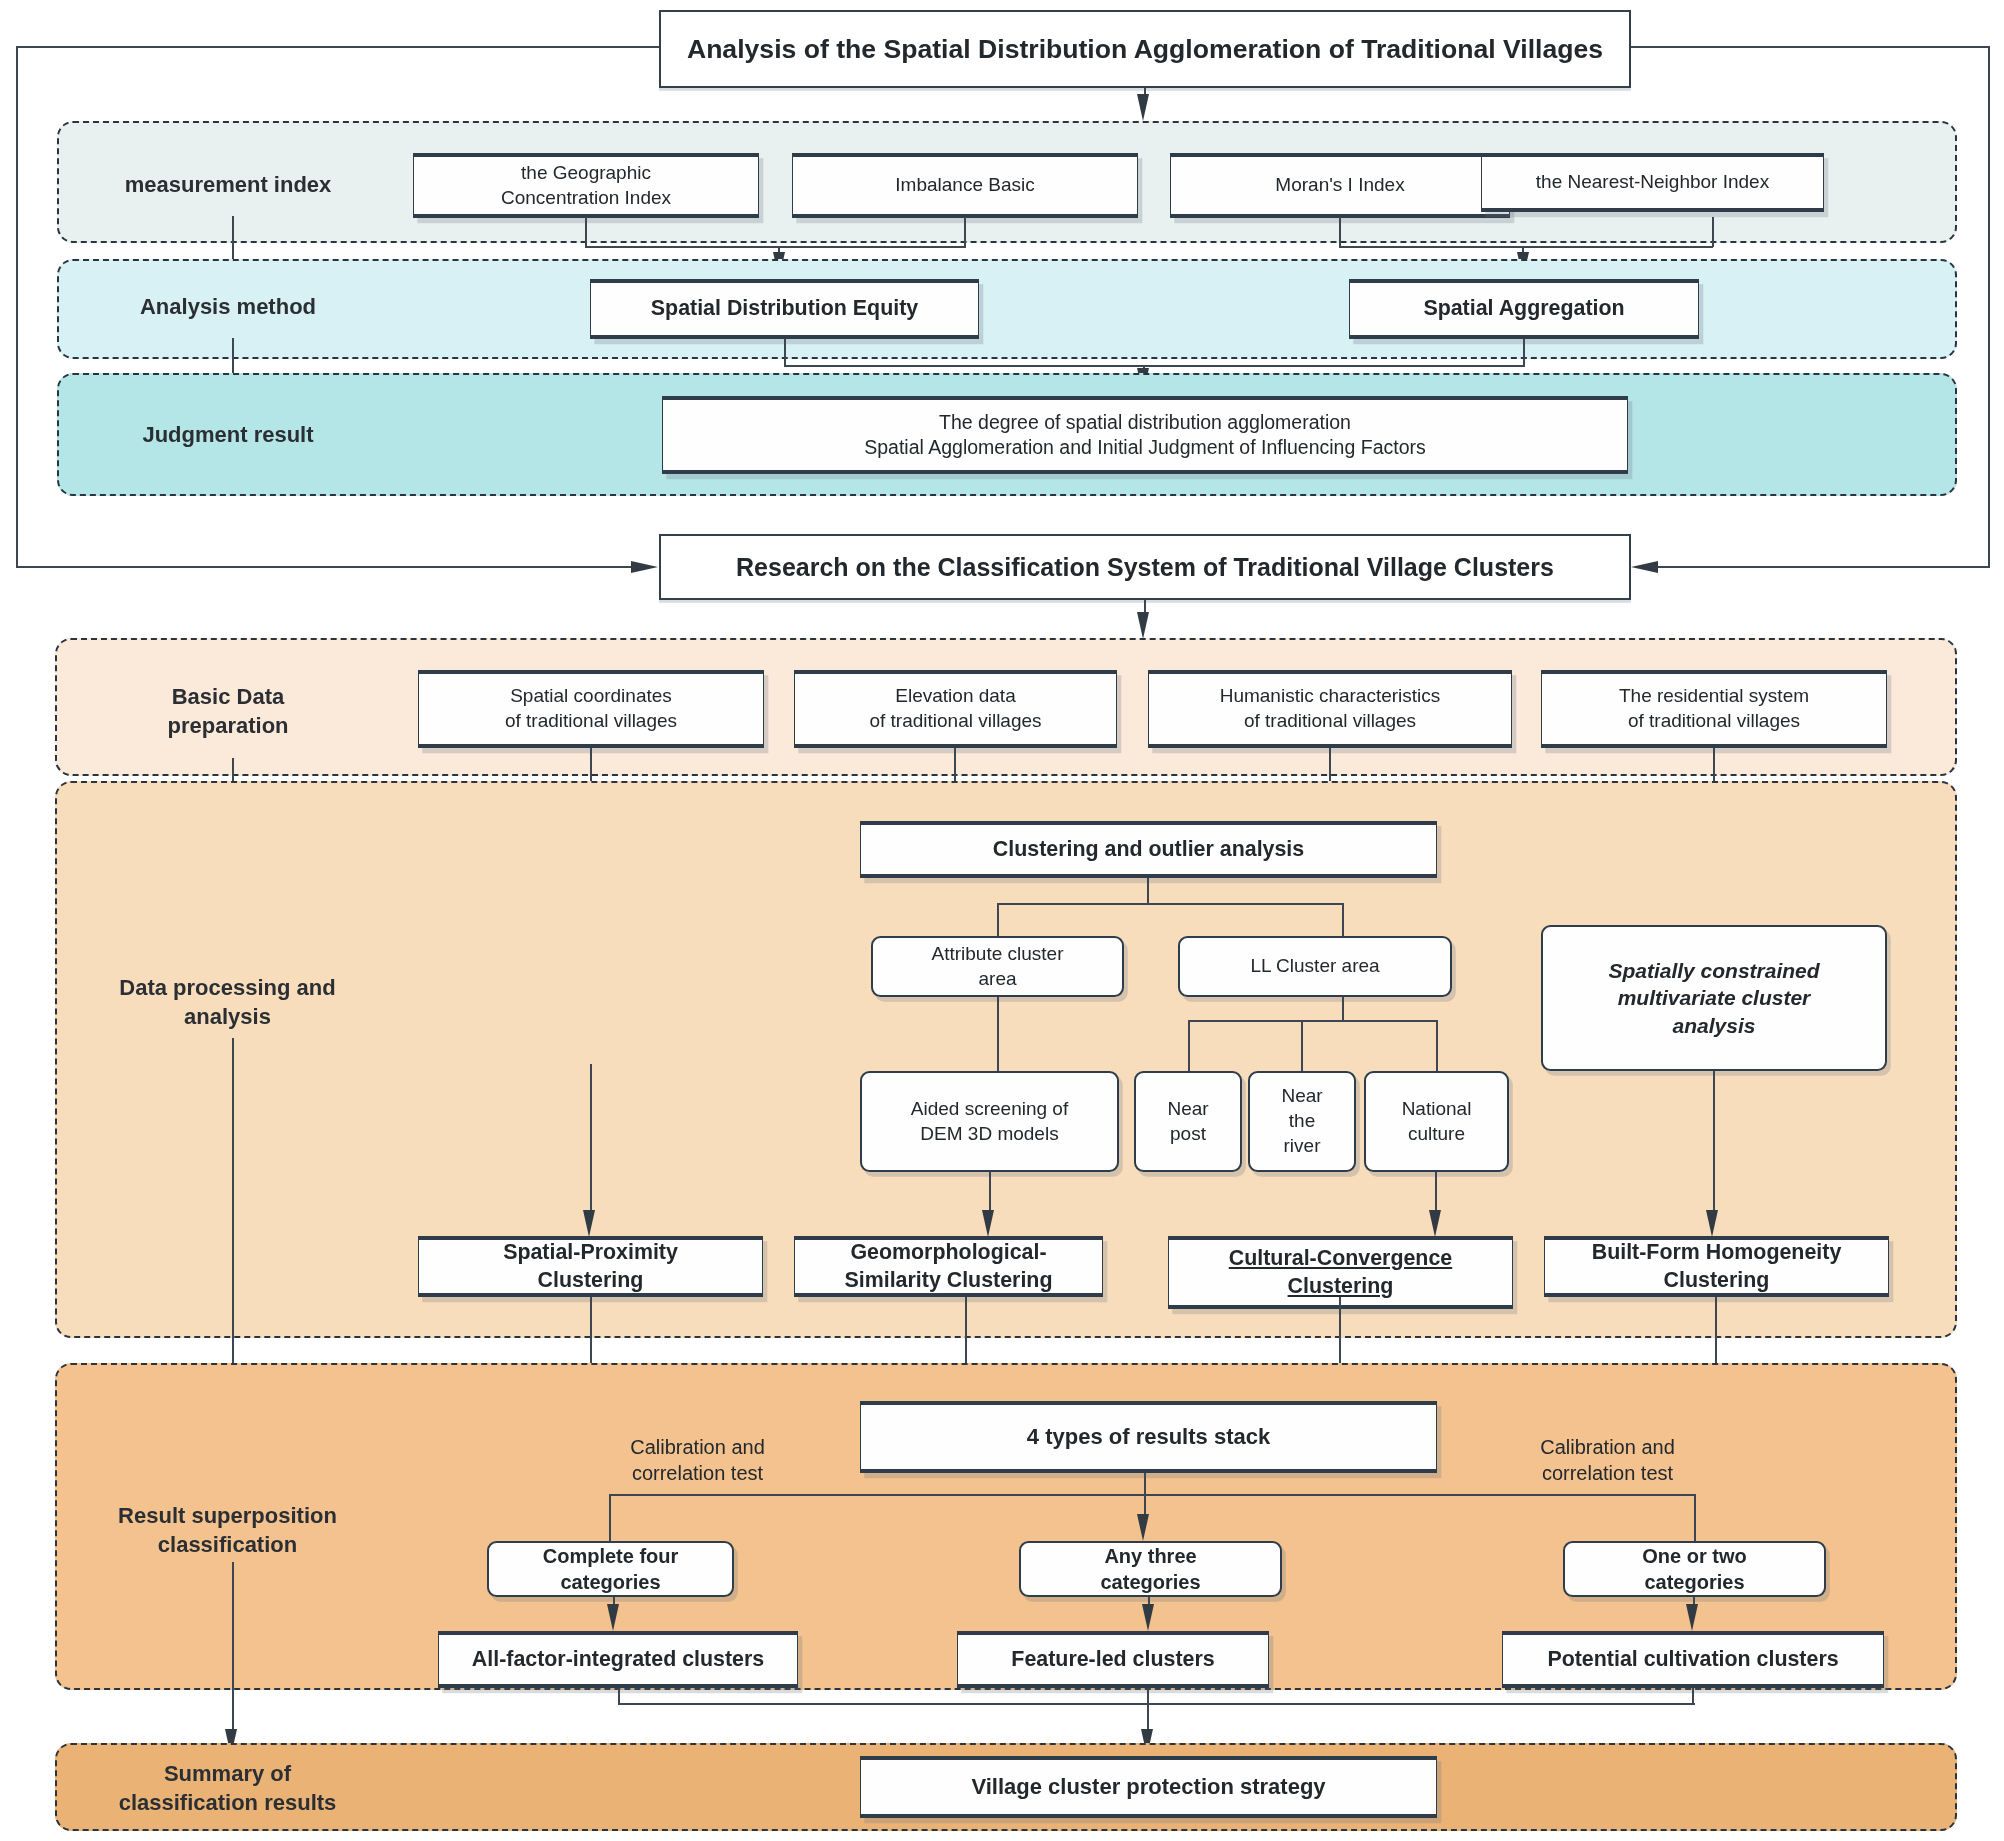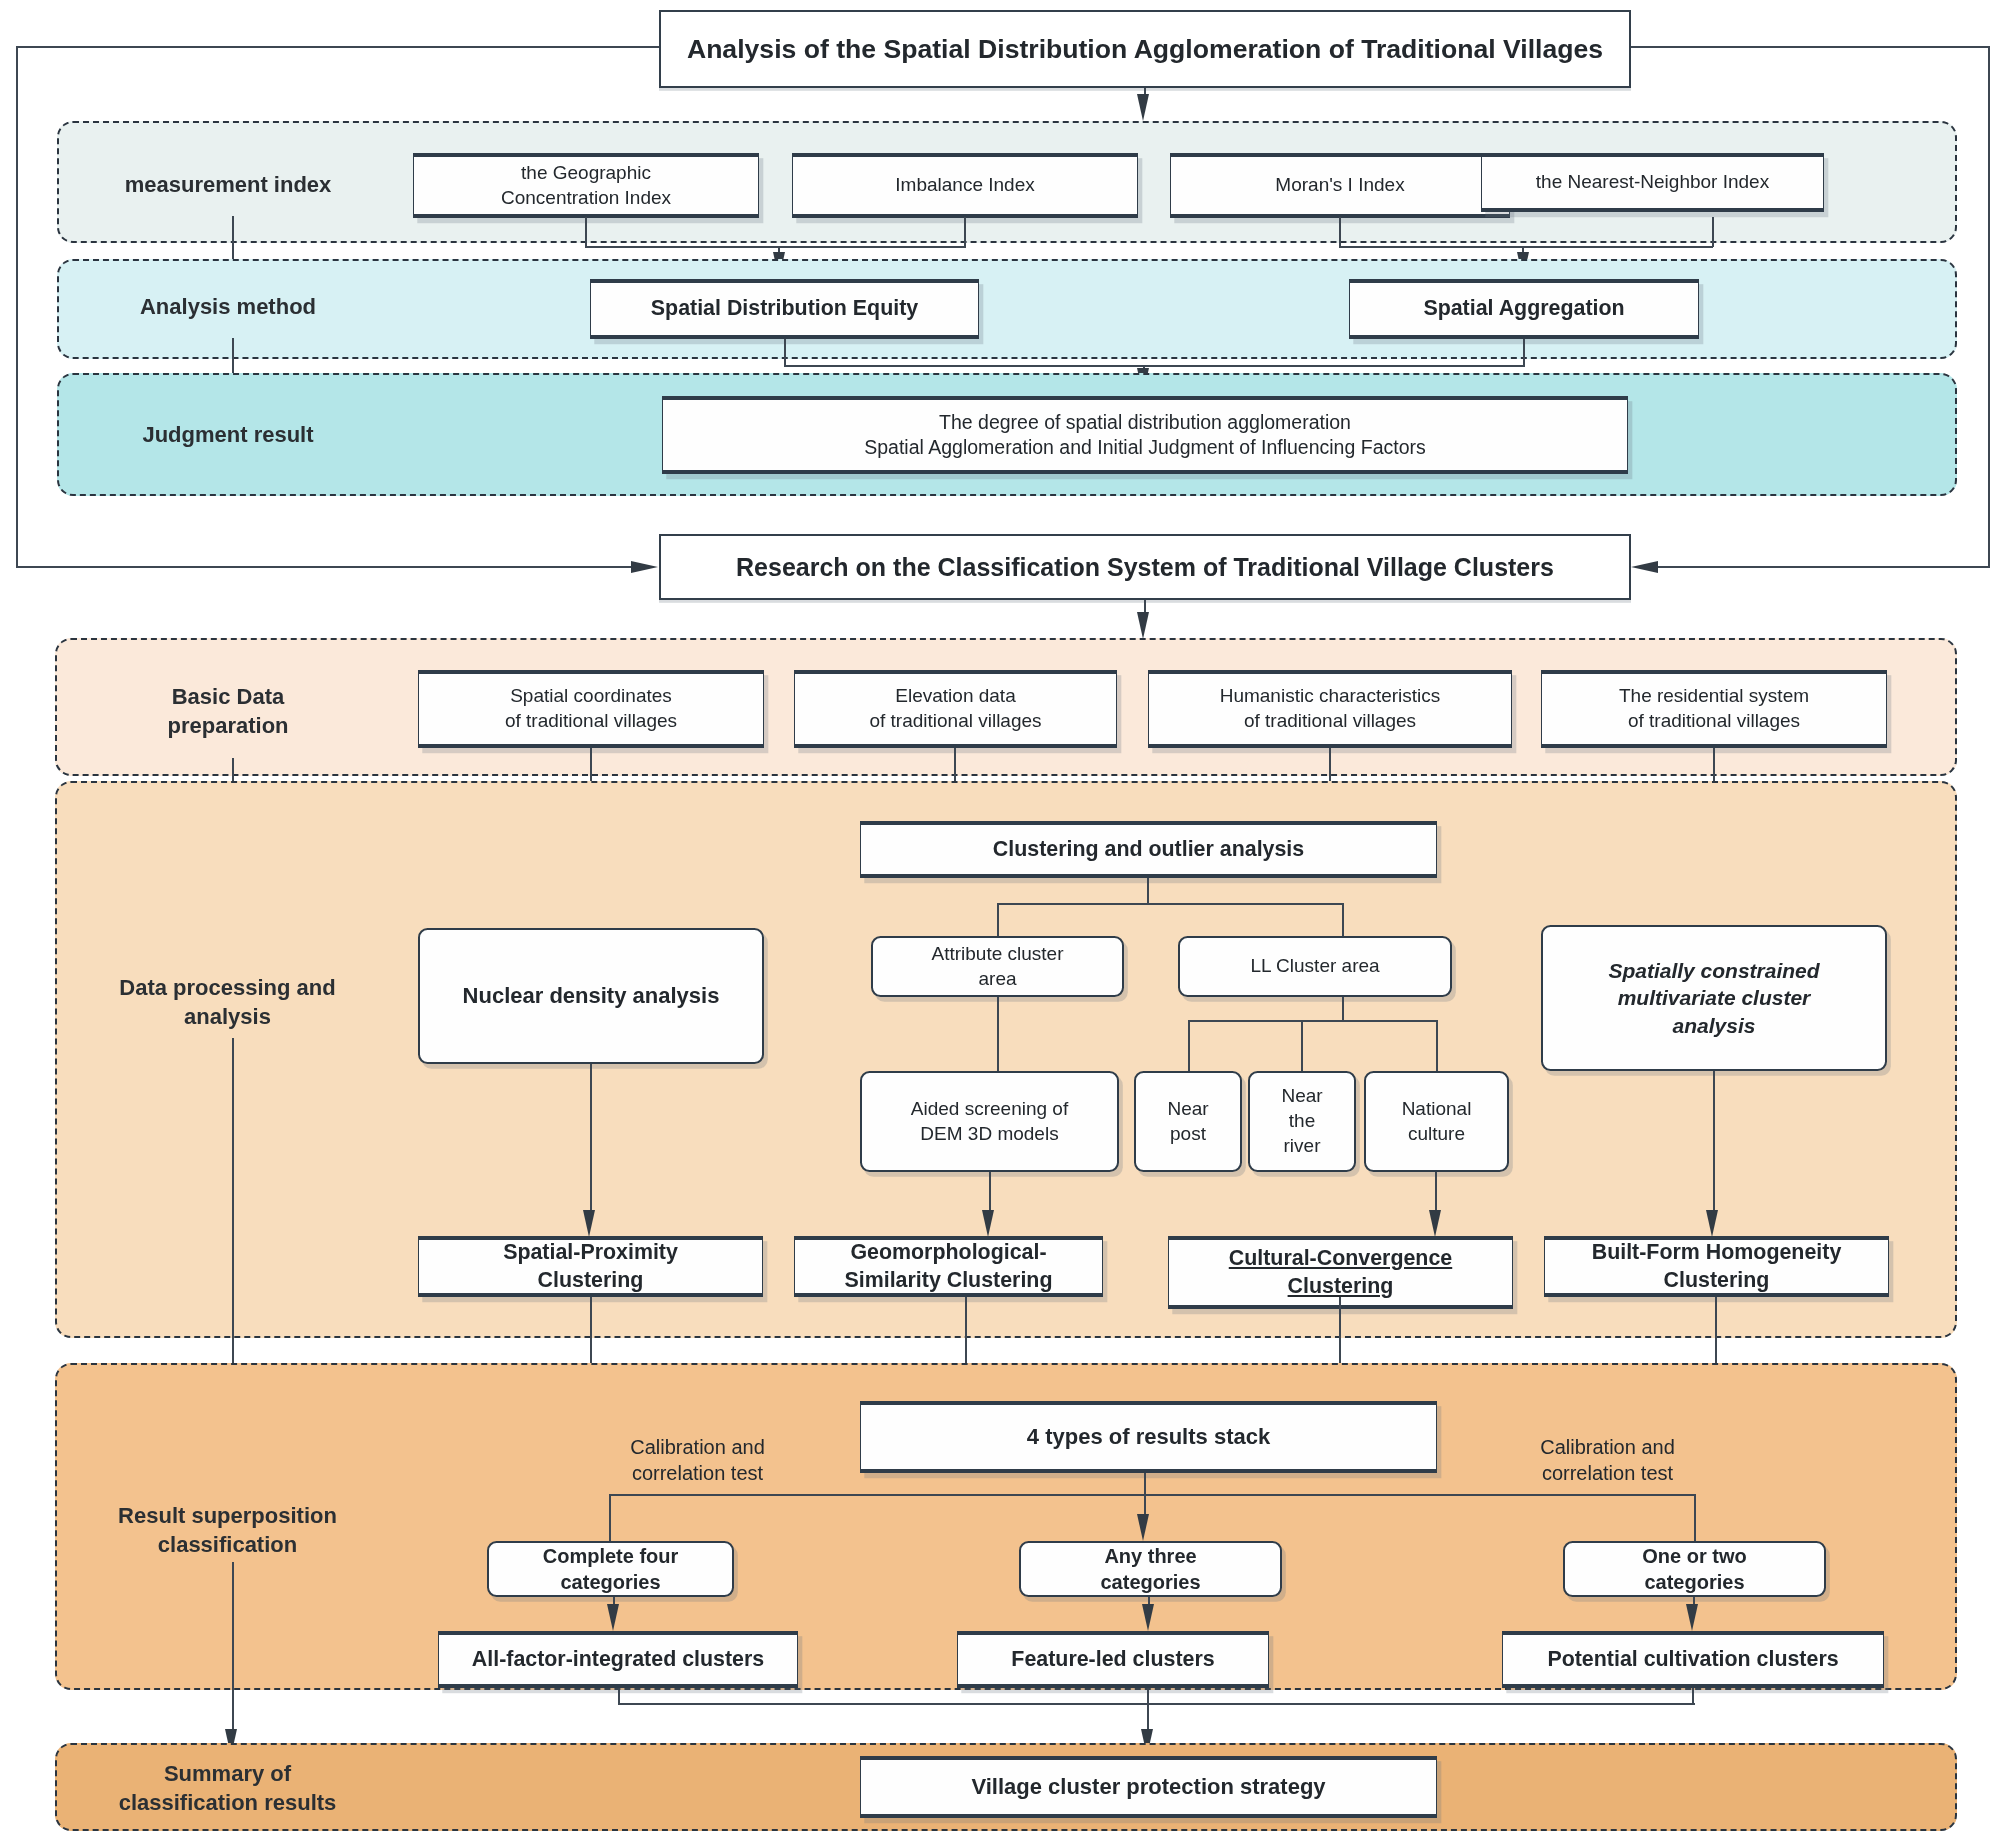--- a/index.html
+++ b/index.html
@@ -40,21 +40,21 @@
   <div class="al" style="left:1631px;top:561px;"></div>
 
   <div class="title" style="left:659px;top:10.4px;width:972px;height:78px;">Analysis of the Spatial Distribution Agglomeration of Traditional Villages</div>
   <div class="vl" style="left:1144px;top:88px;height:14.2px;"></div>
   <div class="ad" style="left:1137px;top:94px;"></div>
 
   <div class="band" style="left:57px;top:121px;width:1900px;height:122px;background:#e9f1f0;"></div>
   <div class="blabel" style="left:76px;top:157px;width:304px;height:57px;">measurement index</div>
   <div class="box" style="left:413px;top:153px;width:346px;height:65px;font-size:19px;">the Geographic
 Concentration Index</div>
-  <div class="box" style="left:792px;top:153px;width:346px;height:65px;font-size:19px;">Imbalance Index</div>
+  <div class="box" style="left:792px;top:153px;width:346px;height:65px;font-size:19px;">Imbalance Basic</div>
   <div class="box" style="left:1170px;top:153px;width:340px;height:65px;font-size:19px;">Moran's I Index</div>
   <div class="box" style="left:1481px;top:153px;width:343px;height:59px;font-size:19px;">the  Nearest-Neighbor Index</div>
 
   <div class="vl" style="left:585px;top:217px;height:30px;"></div>
   <div class="vl" style="left:964px;top:217px;height:30px;"></div>
   <div class="hl" style="left:585px;top:246px;width:381px;"></div>
   <div class="vl" style="left:778px;top:248px;height:6.6px;"></div>
   <div class="ad" style="left:773px;top:252px;"></div>
   <div class="vl" style="left:1339px;top:217px;height:30px;"></div>
   <div class="vl" style="left:1712px;top:217px;height:30px;"></div>
@@ -115,21 +115,20 @@
 
   <div class="box bold" style="left:860px;top:821px;width:577px;height:57px;font-size:21.4px;">Clustering and outlier analysis</div>
   <div class="vl" style="left:1147px;top:878px;height:27px;"></div>
   <div class="hl" style="left:997px;top:903px;width:347px;"></div>
   <div class="vl" style="left:997px;top:903px;height:33px;"></div>
   <div class="vl" style="left:1342px;top:903px;height:33px;"></div>
 
   <div class="rbox" style="left:871px;top:936px;width:253px;height:61px;font-size:19px;">Attribute cluster
 area</div>
   <div class="rbox" style="left:1178px;top:936px;width:274px;height:61px;font-size:19px;">LL Cluster area</div>
-  <div class="rbox bold" style="left:418px;top:928px;width:346px;height:136px;font-size:22px;">Nuclear density analysis</div>
   <div class="rbox bold" style="left:1541px;top:925px;width:346px;height:146px;font-size:21px;font-style:italic;">Spatially constrained
 multivariate cluster
 analysis</div>
 
   <div class="vl" style="left:997px;top:997px;height:75px;"></div>
   <div class="vl" style="left:1342px;top:997px;height:25px;"></div>
   <div class="hl" style="left:1188px;top:1020px;width:250px;"></div>
   <div class="vl" style="left:1188px;top:1020px;height:52px;"></div>
   <div class="vl" style="left:1301px;top:1020px;height:52px;"></div>
   <div class="vl" style="left:1436px;top:1020px;height:52px;"></div>

